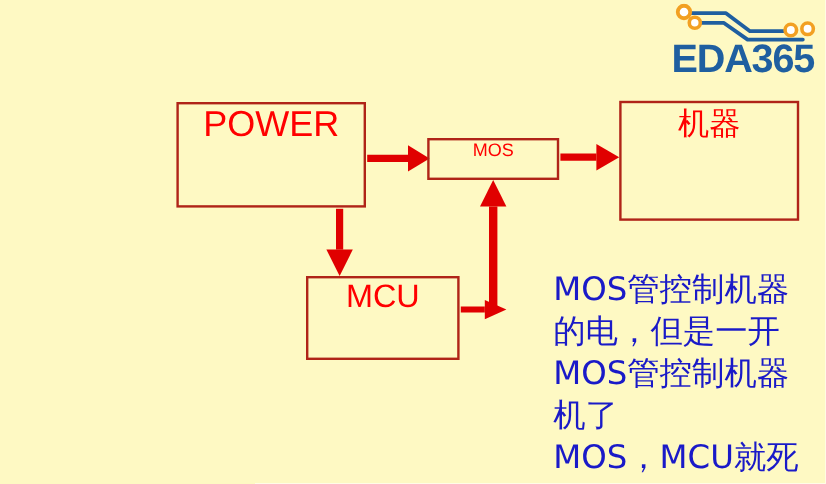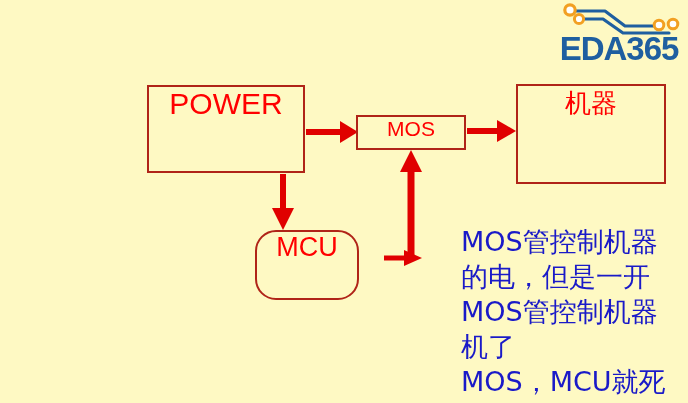--- a/index.html
+++ b/index.html
@@ -65,26 +65,26 @@
     font-weight: normal;
   }
   .cjk {
     font-family: "DejaVu Sans", sans-serif;
   }
 
   #box-power  { left: 147px; top: 85px;  width: 158px; height: 88px; }
   #box-power .box-label { font-size: 30px; }
 
   #box-mos    { left: 356px; top: 115px; width: 110px; height: 35px; }
-  #box-mos .box-label { font-size: 21px; }
+  #box-mos .box-label { font-size: 15px; }
 
   #box-machine{ left: 516px; top: 84px;  width: 150px; height: 100px; }
   #box-machine .box-label { font-size: 26px; }
 
-  #box-mcu    { left: 255px; top: 230px; width: 104px; height: 70px; border-radius: 21px; }
+  #box-mcu    { left: 255px; top: 230px; width: 128px; height: 70px; }
   #box-mcu .box-label { font-size: 27px; }
 
   
   #arrows {
     position: absolute;
     left: 0;
     top: 0;
     width: 688px;
     height: 403px;
     pointer-events: none;

